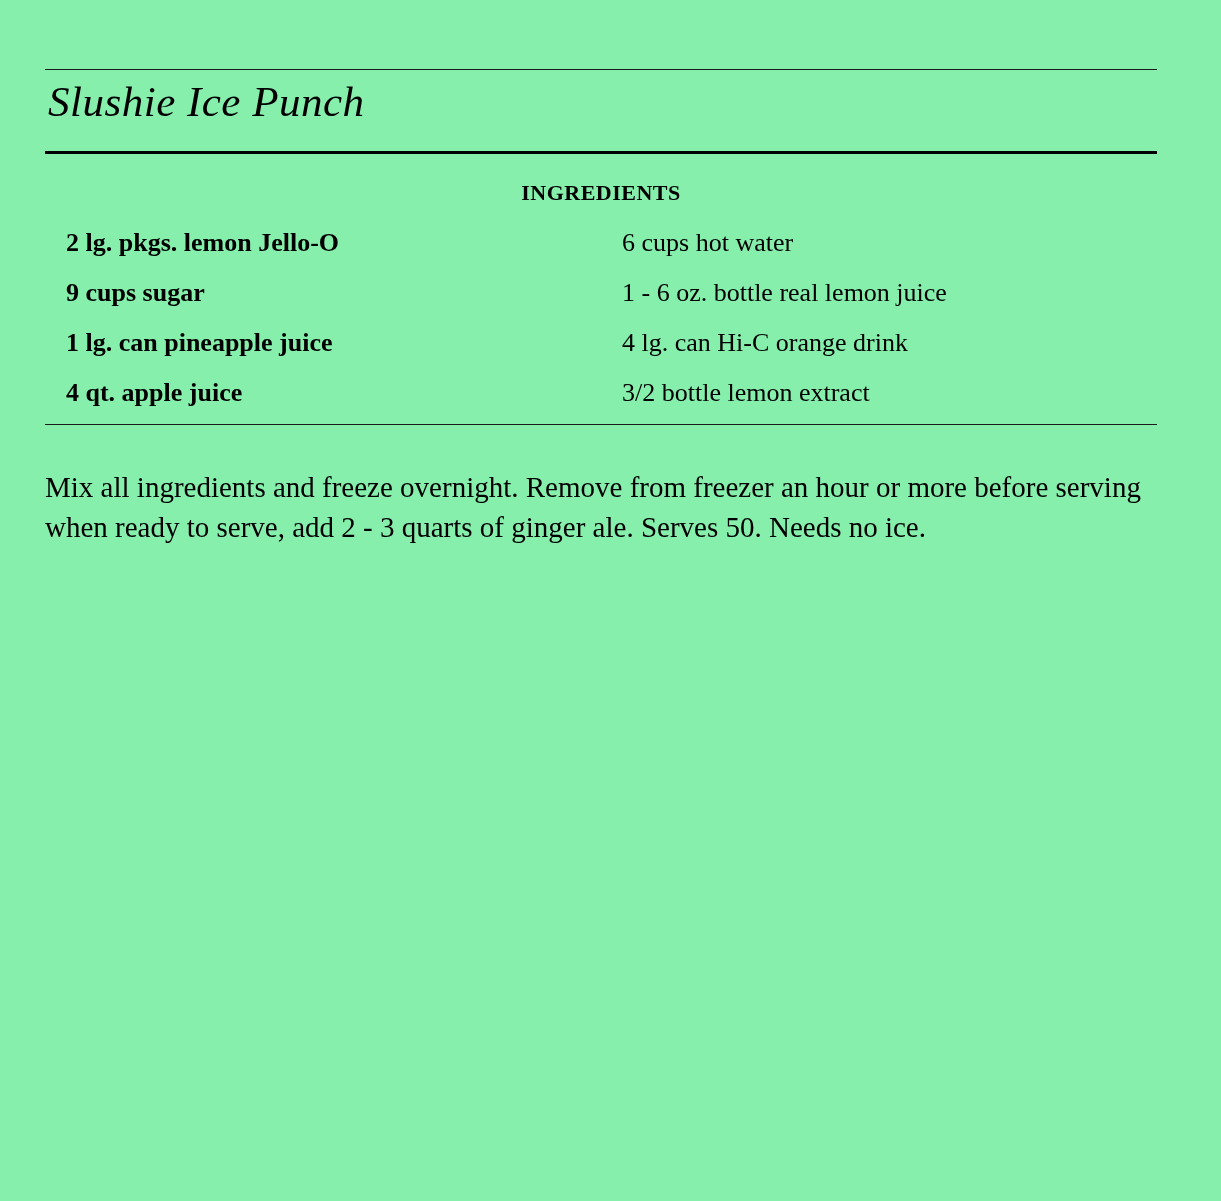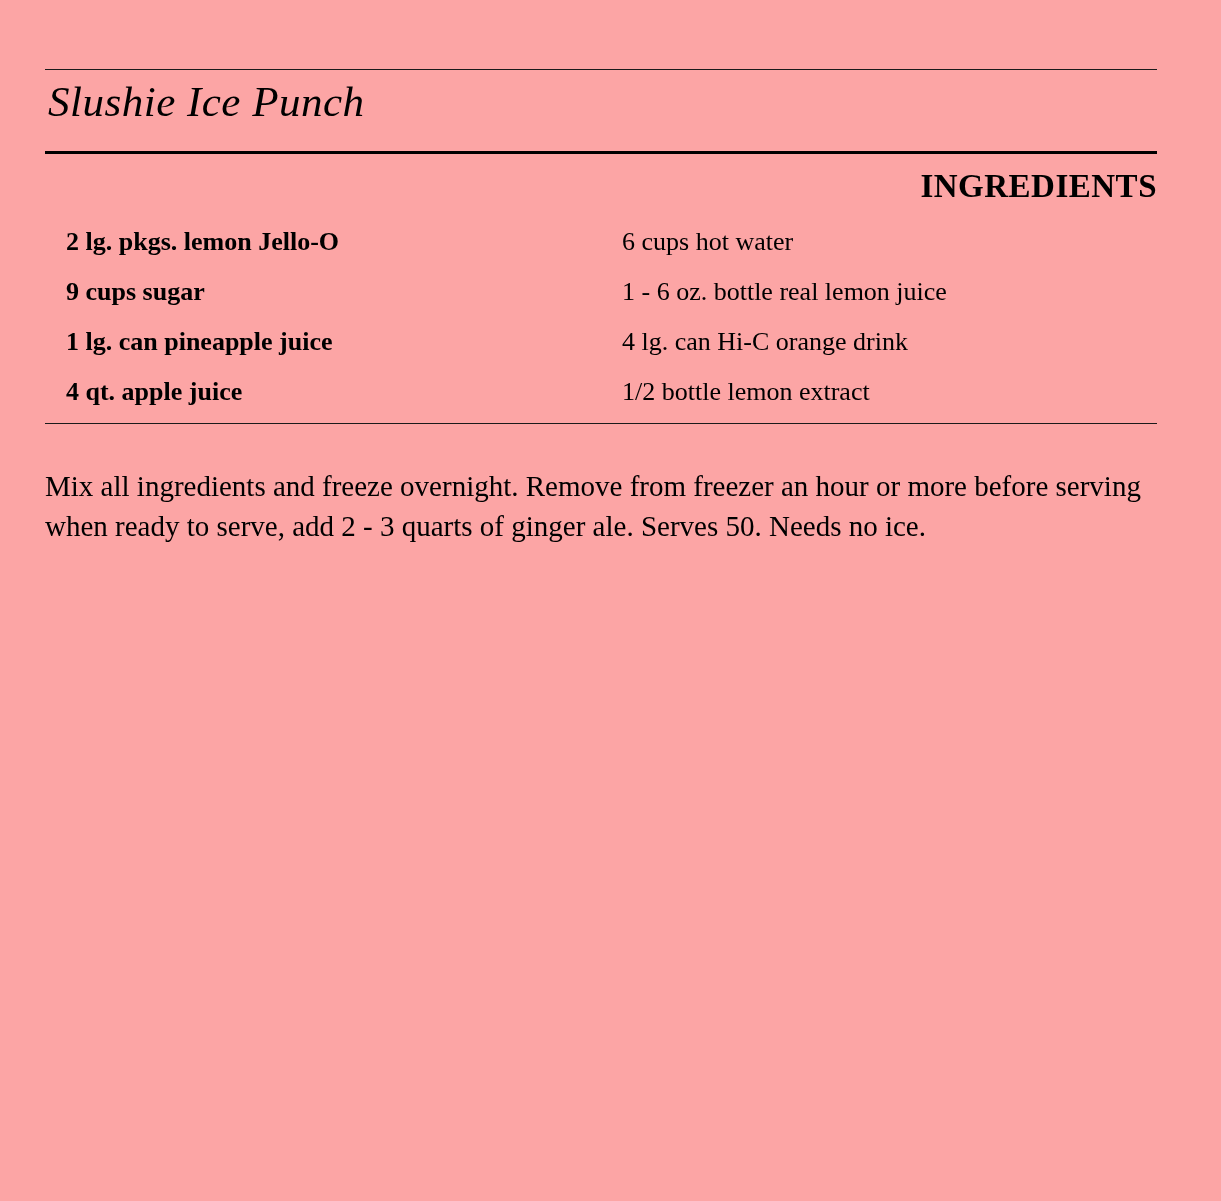--- a/index.html
+++ b/index.html
@@ -4,21 +4,21 @@
 <style>
   html, body {
     margin: 0;
     padding: 0;
     background: #ffffff;
   }
   .page {
     position: relative;
     width: 1221px;
     height: 1201px;
-    background: #fca5a5;
+    background: #86efac;
     color: #000000;
     font-family: "Liberation Serif", "DejaVu Serif", serif;
     box-sizing: border-box;
     overflow: hidden;
   }
   .content {
     position: relative;
     margin: 0 45px;
     width: 1112px;
   }
@@ -38,24 +38,24 @@
   .recipe-title {
     font-style: italic;
     font-weight: 400;
     font-size: 43px;
     line-height: 1.1;
     margin: 8px 0 0 3px;
     letter-spacing: 0.5px;
   }
   .rule-under-title { margin-top: 26px; }
   .ingredients-heading {
-    text-align: right;
+    text-align: center;
     font-weight: 700;
-    font-size: 33px;
-    margin-top: 14px;
+    font-size: 22px;
+    margin-top: 26px;
     letter-spacing: 0.5px;
   }
   .ingredients-table {
     margin-top: 12px;
   }
   .ingredient-row {
     display: grid;
     grid-template-columns: 577px 1fr;
     height: 50px;
     align-items: center;
@@ -97,21 +97,21 @@
       <div class="ingredient-row">
         <div class="ingredient-cell-left">9 cups sugar</div>
         <div class="ingredient-cell-right">1 - 6 oz. bottle real lemon juice</div>
       </div>
       <div class="ingredient-row">
         <div class="ingredient-cell-left">1 lg. can pineapple juice</div>
         <div class="ingredient-cell-right">4 lg. can Hi-C orange drink</div>
       </div>
       <div class="ingredient-row">
         <div class="ingredient-cell-left">4 qt. apple juice</div>
-        <div class="ingredient-cell-right">1/2 bottle lemon extract</div>
+        <div class="ingredient-cell-right">3/2 bottle lemon extract</div>
       </div>
     </div>
 
     <hr class="rule-thin rule-under-ingredients">
 
     <div class="instructions">
       <p>Mix all ingredients and freeze overnight. Remove from freezer an hour or more before serving when ready to serve, add 2 - 3 quarts of ginger ale. Serves 50. Needs no ice.</p>
     </div>
 
   </div>

